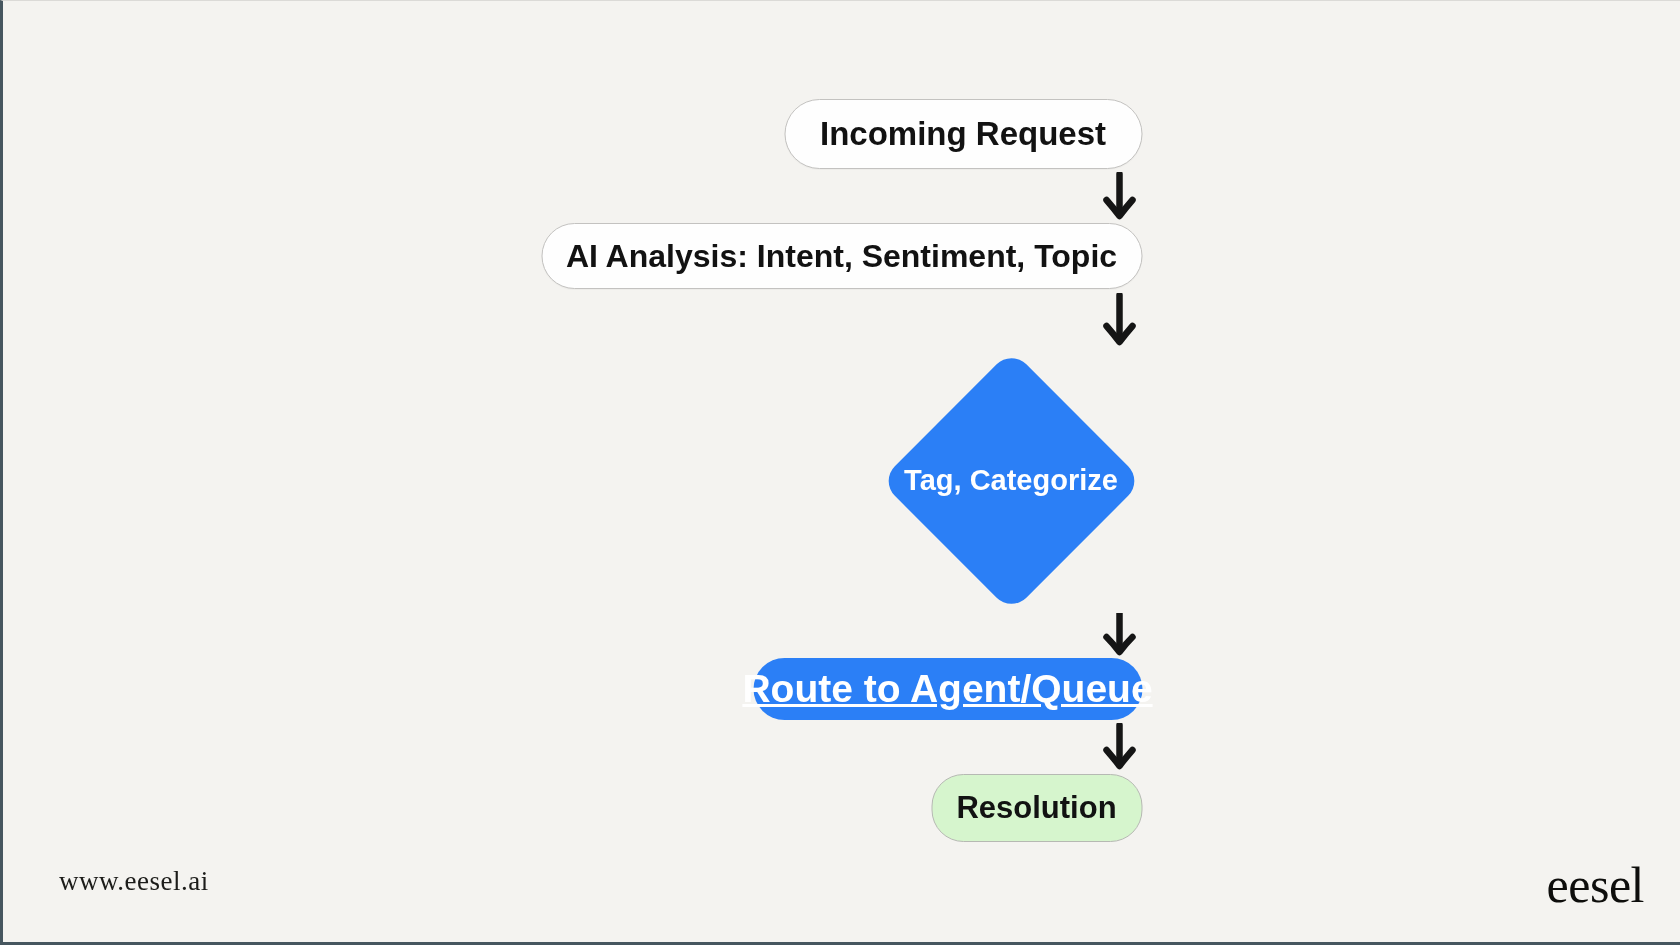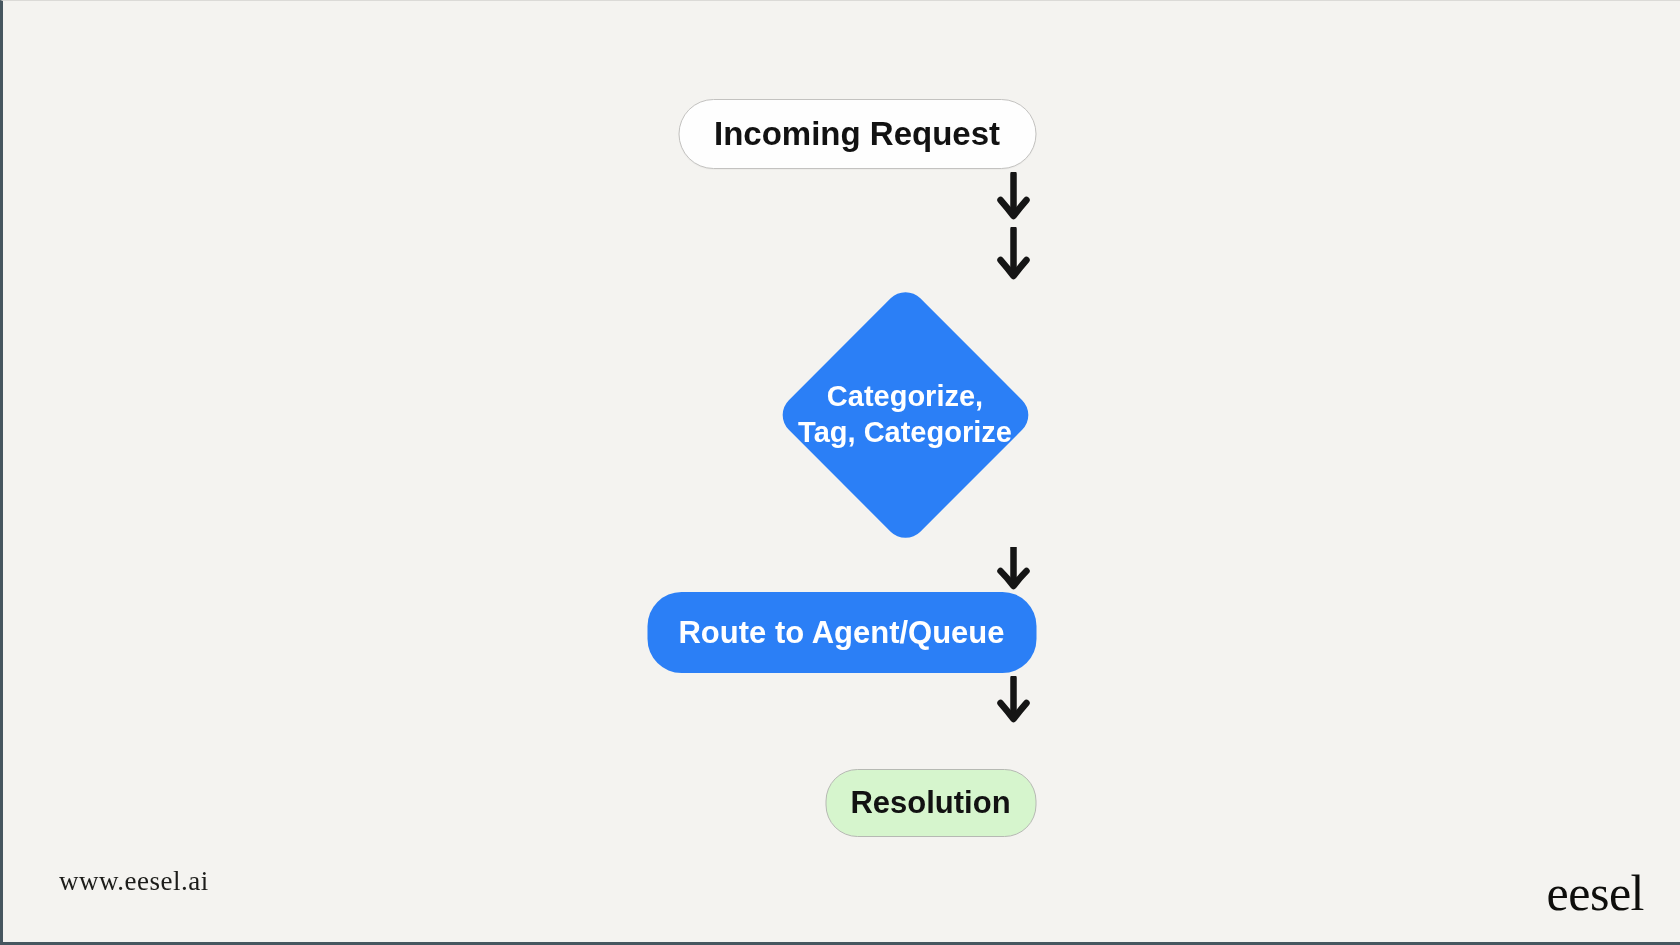--- a/index.html
+++ b/index.html
@@ -87,28 +87,28 @@
     line-height: 1.24;
     text-align: center;
   }
   .pill-blue {
     background: var(--accent-blue);
     border-radius: 34px;
     color: #ffffff;
   }
   .node-route {
     width: 389px;
-    height: 81px;
-    font-size: 31px;
+    height: 62px;
+    font-size: 39px;
+    text-decoration: underline;
   }
   .pill-green {
     background: var(--success-green);
     border: 1px solid #b6b9b3;
     border-radius: 32px;
-    margin-top: 42px;
   }
   .node-resolution {
     width: 211px;
     height: 68px;
     font-size: 31px;
   }
   .arrow { display: block; }
   .arrow-1 { margin: 3px 0 2px 0; }
   .arrow-2 { margin: 4px 0 3px 0; }
   .arrow-3 { margin: 1px 0 1px 0; }
@@ -118,21 +118,21 @@
     left: 56px;
     bottom: 45px;
     font-family: "Liberation Serif", "DejaVu Serif", serif;
     font-size: 27px;
     color: #1c1c1a;
     letter-spacing: 0.5px;
   }
   .brand-logo {
     position: absolute;
     right: 36px;
-    bottom: 20px;
+    bottom: 28px;
     font-family: "Liberation Serif", "DejaVu Serif", serif;
     font-size: 50px;
     color: #0e0e0c;
     letter-spacing: -0.5px;
   }
 </style>
 </head>
 <body>
 
 <div class="canvas">
@@ -141,30 +141,32 @@
 
     <div class="node pill-white node-incoming">
       <span>Incoming Request</span>
     </div>
 
     <svg class="arrow arrow-1" width="46" height="49" viewBox="0 0 46 49" fill="none">
       <path d="M23 2 L23 37" stroke="var(--arrow-black)" stroke-width="6.5" stroke-linecap="round"></path>
       <path d="M10 28 Q17 36 23 44 Q29 36 36 28" stroke="var(--arrow-black)" stroke-width="6.5" stroke-linecap="round" stroke-linejoin="round" fill="none"></path>
     </svg>
 
+    <div class="node pill-white node-analysis">
+      <span>AI Analysis: Intent, Sentiment, Topic</span>
+    </div>
 
     <svg class="arrow arrow-2" width="46" height="54" viewBox="0 0 46 54" fill="none">
       <path d="M23 2 L23 42" stroke="var(--arrow-black)" stroke-width="6.5" stroke-linecap="round"></path>
       <path d="M10 33 Q17 41 23 49 Q29 41 36 33" stroke="var(--arrow-black)" stroke-width="6.5" stroke-linecap="round" stroke-linejoin="round" fill="none"></path>
     </svg>
 
     <div class="diamond-wrap">
       <div class="diamond-shape"></div>
       <div class="diamond-label">
-        <div>Categorize,</div>
         <div>Tag, Categorize</div>
       </div>
     </div>
 
     <svg class="arrow arrow-3" width="46" height="44" viewBox="0 0 46 44" fill="none">
       <path d="M23 0 L23 32" stroke="var(--arrow-black)" stroke-width="6.5" stroke-linecap="round"></path>
       <path d="M10 24 Q17 31 23 39 Q29 31 36 24" stroke="var(--arrow-black)" stroke-width="6.5" stroke-linecap="round" stroke-linejoin="round" fill="none"></path>
     </svg>
 
     <div class="node pill-blue node-route">

